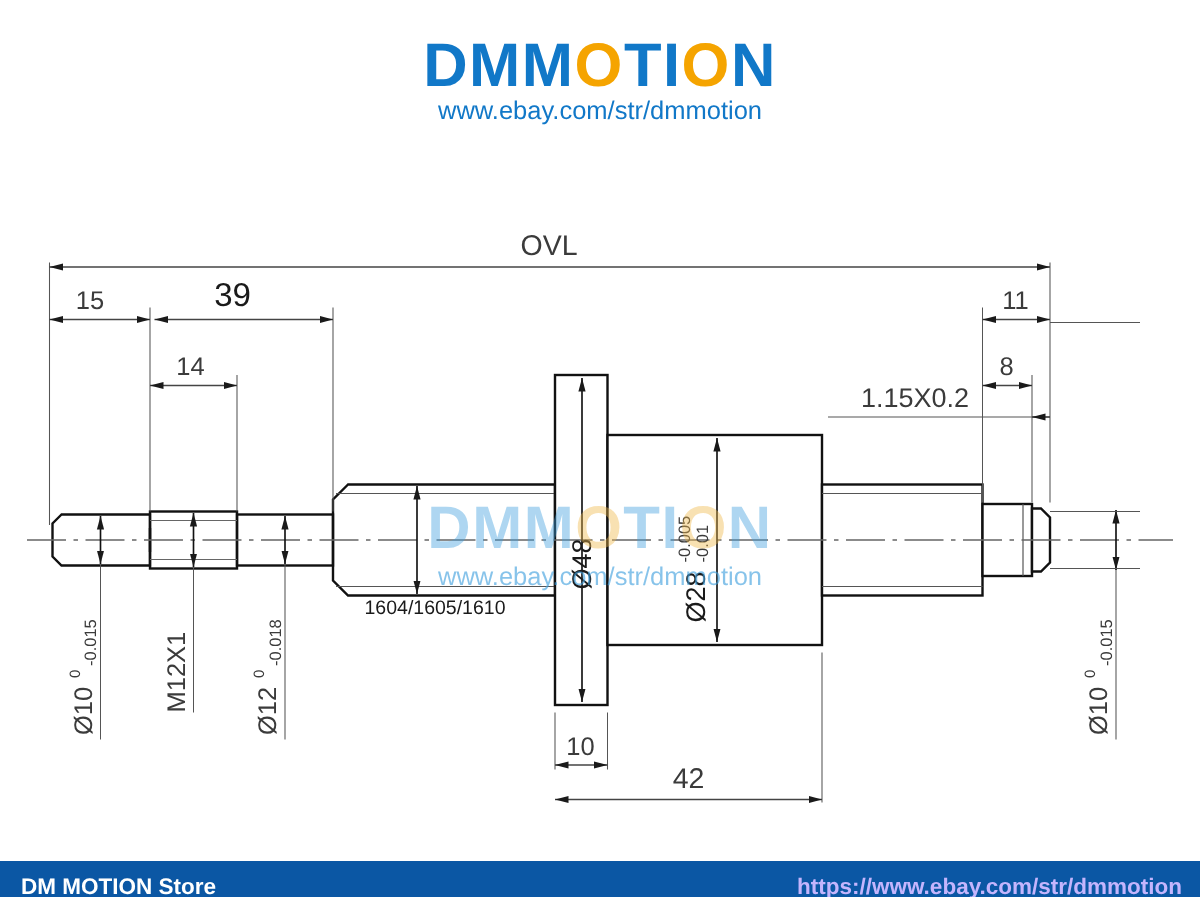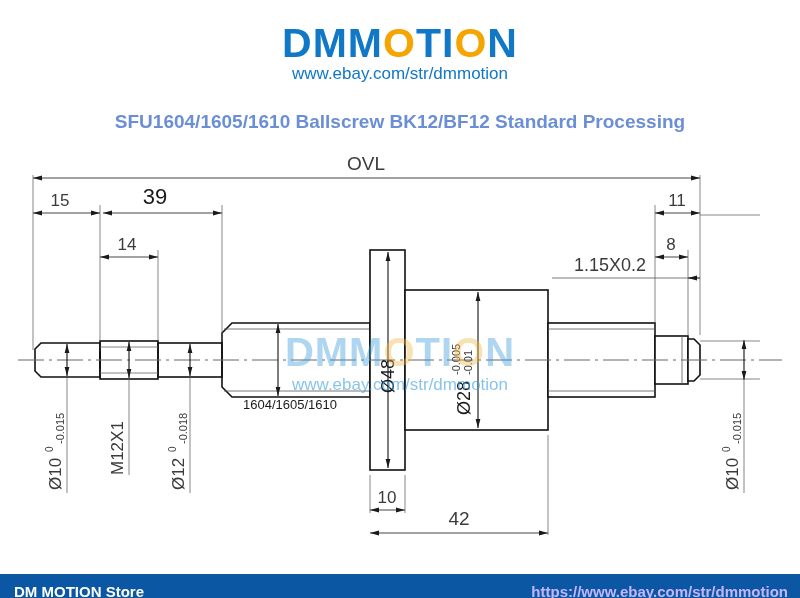--- a/index.html
+++ b/index.html
@@ -124,21 +124,20 @@
   .dimtxt-dark { fill: #1a1a1a; }
 </style>
 </head>
 <body>
 
 <div id="header">
   <div id="brand-logo">
     <span class="seg-blue">DMM</span><span class="seg-orange">O</span><span class="seg-blue">TI</span><span class="seg-orange">O</span><span class="seg-blue">N</span>
   </div>
   <div id="brand-url">www.ebay.com/str/dmmotion</div>
-  <div id="title-bar">SFU1604/1605/1610 Ballscrew BK12/BF12 Standard Processing</div>
 </div>
 
 <div id="watermark">
   <div class="wm-logo">
     <span class="seg-blue">DMM</span><span class="seg-orange">O</span><span class="seg-blue">TI</span><span class="seg-orange">O</span><span class="seg-blue">N</span>
   </div>
   <div class="wm-url">www.ebay.com/str/dmmotion</div>
 </div>
 
 <div id="drawing">

